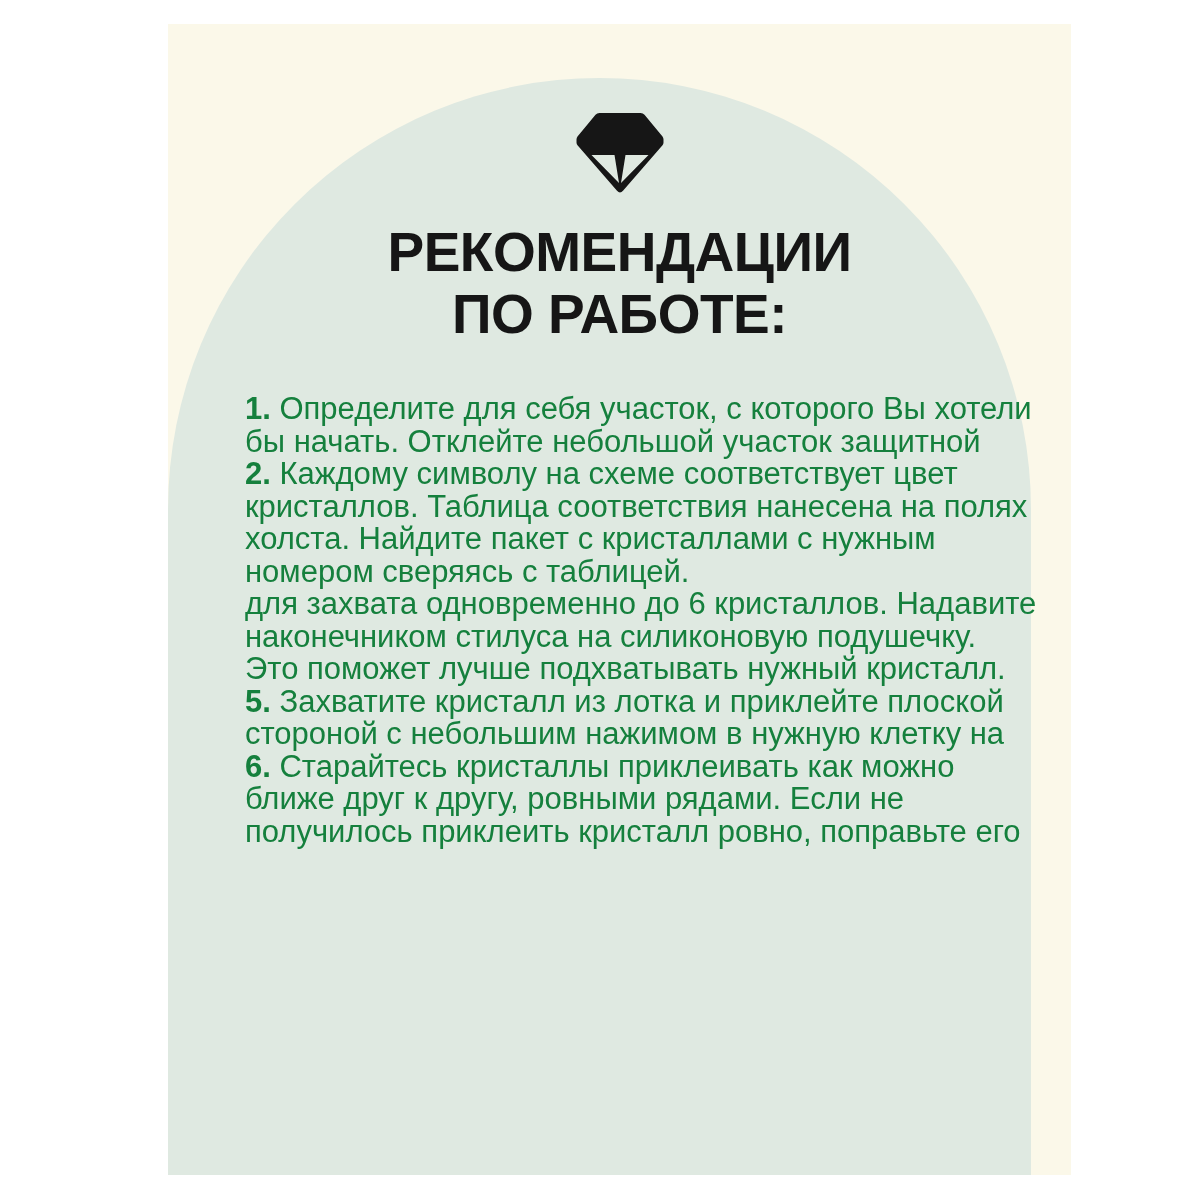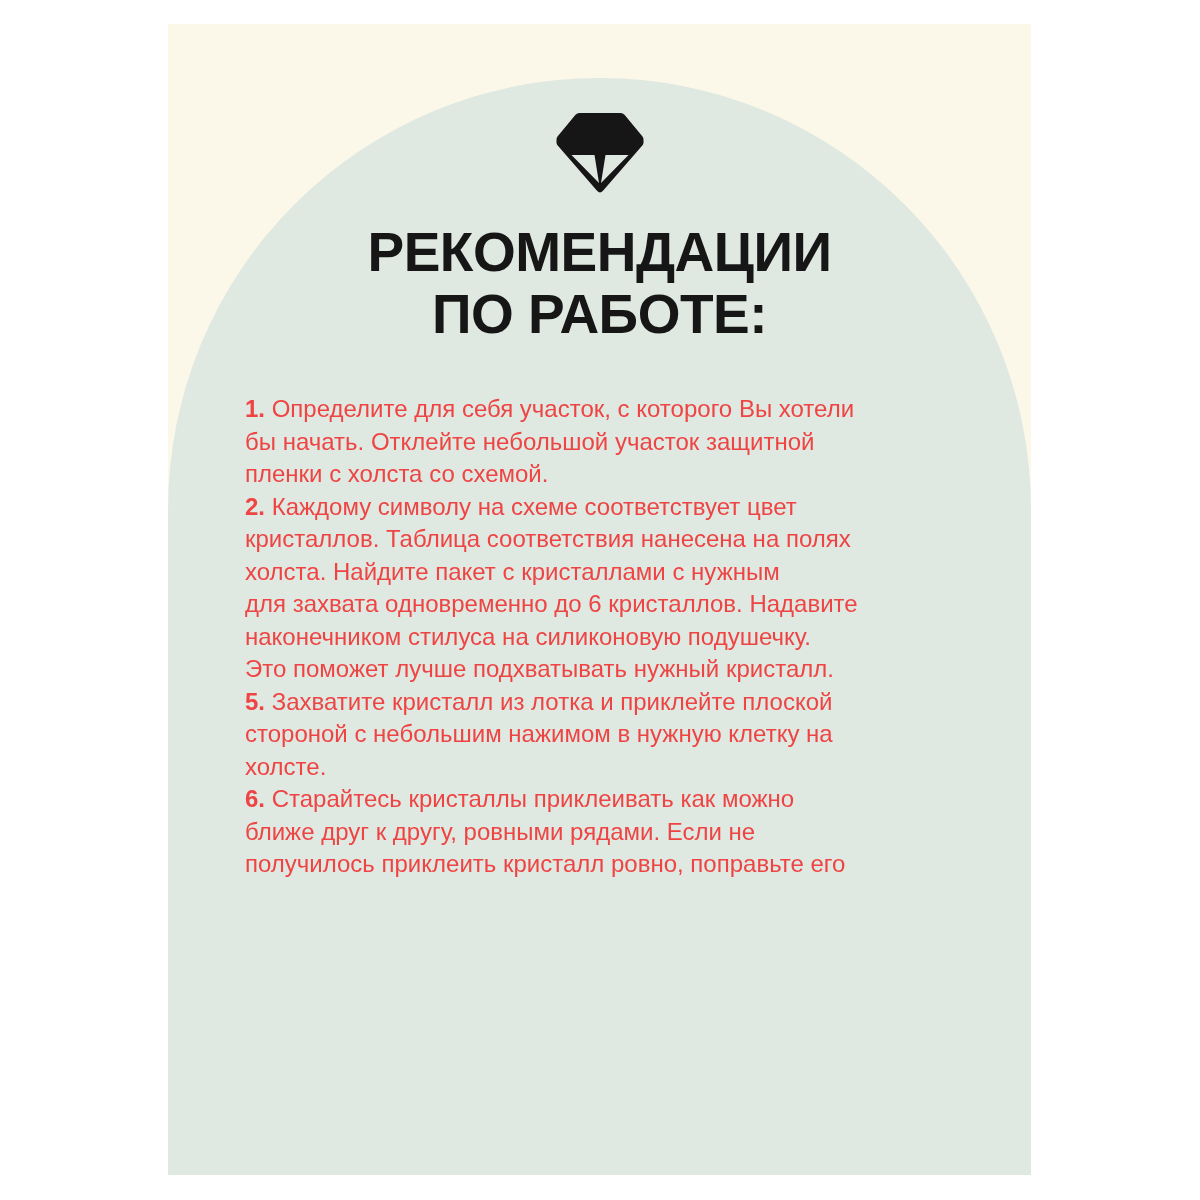--- a/index.html
+++ b/index.html
@@ -11,20 +11,21 @@
     overflow: hidden;
     font-family: "Liberation Sans", sans-serif;
   }
   .card {
     position: absolute;
     left: 168px;
     top: 24px;
     width: 863px;
     height: 1151px;
     background: #FBF8E9;
+    padding-left: 40px;
   }
   .arch {
     position: absolute;
     left: 0;
     top: 54px;
     width: 863px;
     height: 1097px;
     background: #DFE9E1;
     border-radius: 432px 432px 0 0;
   }
@@ -48,23 +49,23 @@
     font-weight: bold;
     letter-spacing: -0.5px;
     color: #161616;
   }
   .title span { display: block; }
   .instructions {
     position: absolute;
     left: 77px;
     top: 369px;
     width: 740px;
-    font-size: 24px;
+    font-size: 31px;
     line-height: 32.5px;
-    color: #ef4444;
+    color: #15803d;
   }
   .line { white-space: nowrap; }
   .line b { font-weight: bold; }
 </style>
 </head>
 <body>
 
 <div class="page">
   <div class="card">
     <div class="arch"></div>
@@ -78,28 +79,27 @@
     </svg>
 
     <h1 class="title">
       <span>РЕКОМЕНДАЦИИ</span>
       <span>ПО РАБОТЕ:</span>
     </h1>
 
     <div class="instructions">
         <div class="line"><b>1. </b>Определите для себя участок, с которого Вы хотели</div>
         <div class="line">бы начать. Отклейте небольшой участок защитной</div>
-        <div class="line">пленки с холста со схемой.</div>
         <div class="line"><b>2. </b>Каждому символу на схеме соответствует цвет</div>
         <div class="line">кристаллов. Таблица соответствия нанесена на полях</div>
         <div class="line">холста. Найдите пакет с кристаллами с нужным</div>
+        <div class="line">номером сверяясь с таблицей.</div>
         <div class="line">для захвата одновременно до 6 кристаллов. Надавите</div>
         <div class="line">наконечником стилуса на силиконовую подушечку.</div>
         <div class="line">Это поможет лучше подхватывать нужный кристалл.</div>
         <div class="line"><b>5. </b>Захватите кристалл из лотка и приклейте плоской</div>
         <div class="line">стороной с небольшим нажимом в нужную клетку на</div>
-        <div class="line">холсте.</div>
         <div class="line"><b>6. </b>Старайтесь кристаллы приклеивать как можно</div>
         <div class="line">ближе друг к другу, ровными рядами. Если не</div>
         <div class="line">получилось приклеить кристалл ровно, поправьте его</div>
       </div>
   </div>
 </div>
 
 </body></html>

